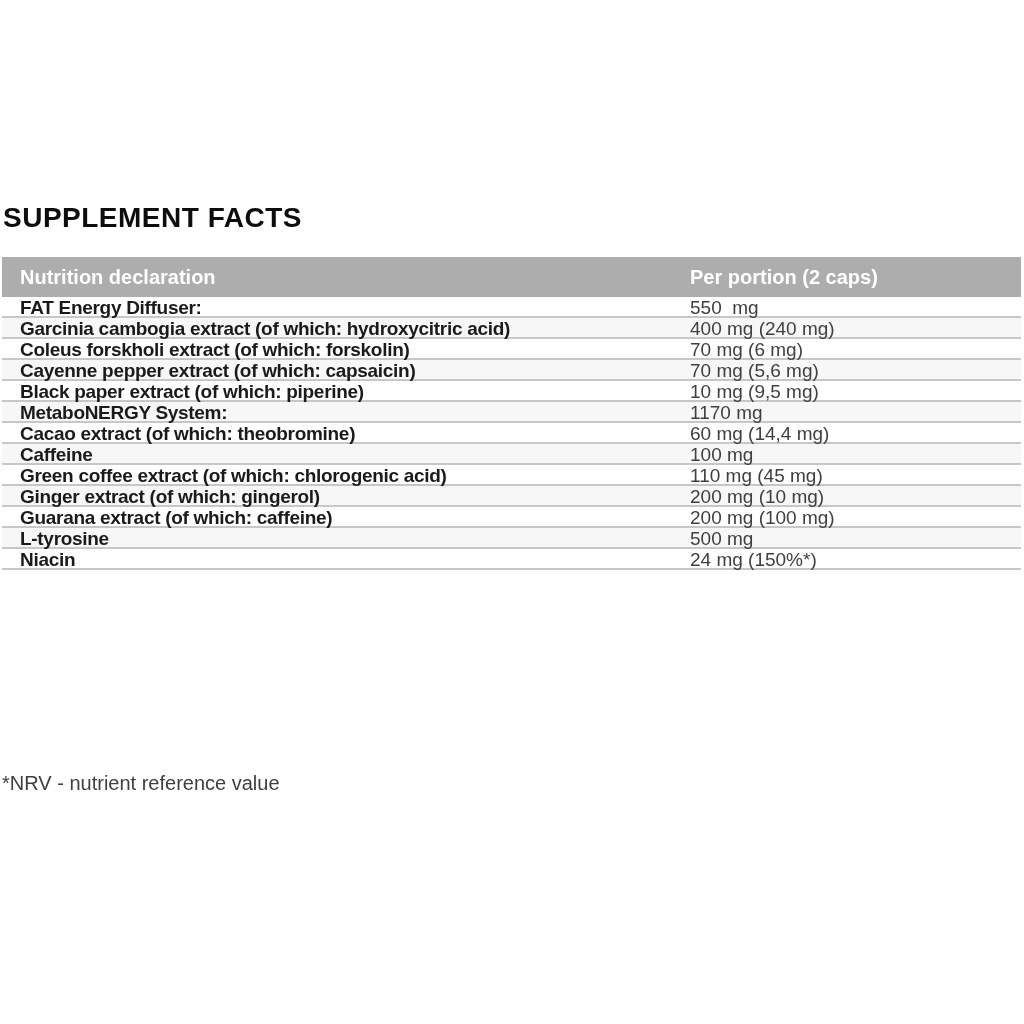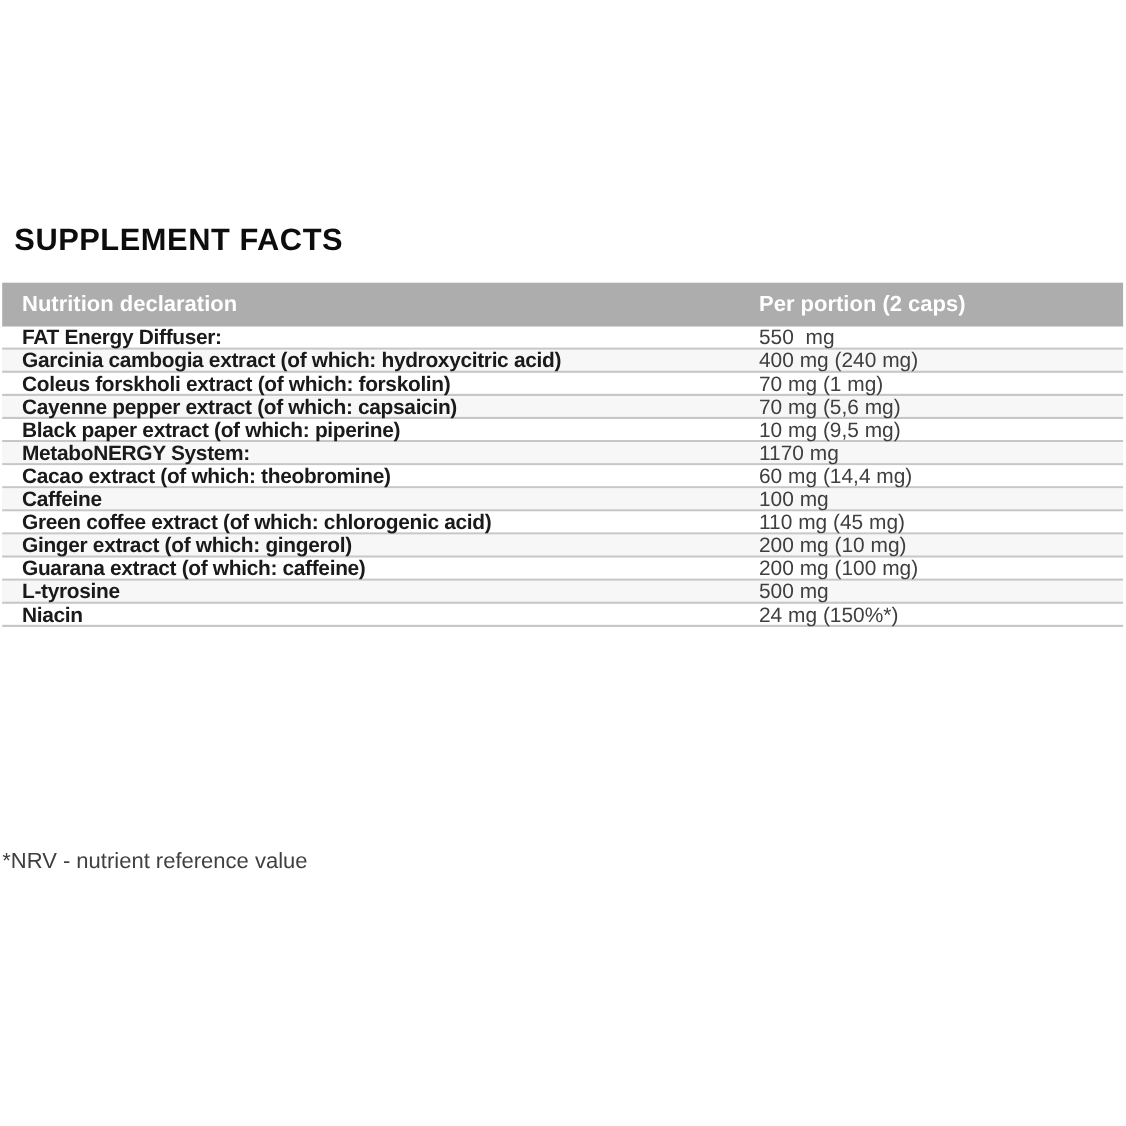--- a/index.html
+++ b/index.html
@@ -16,21 +16,21 @@
     width: 1024px;
     height: 1024px;
     background: #FFFFFF;
     font-family: "Liberation Sans", sans-serif;
     overflow: hidden;
   }
   .page { position: relative; width: 1024px; height: 1024px; }
 
   .page-title {
     position: absolute;
-    left: 13px;
+    left: 3px;
     top: 202px;
     font-size: 28px;
     font-weight: 800;
     letter-spacing: 0.5px;
     color: var(--title-text);
   }
 
   .facts-table {
     position: absolute;
     left: 2px;
@@ -104,21 +104,21 @@
     <div class="cell value">550  mg</div>
   </div>
 
   <div class="trow">
     <div class="cell name">Garcinia cambogia extract (of which: hydroxycitric acid)</div>
     <div class="cell value">400 mg (240 mg)</div>
   </div>
 
   <div class="trow">
     <div class="cell name">Coleus forskholi extract (of which: forskolin)</div>
-    <div class="cell value">70 mg (1 mg)</div>
+    <div class="cell value">70 mg (6 mg)</div>
   </div>
 
   <div class="trow">
     <div class="cell name">Cayenne pepper extract (of which: capsaicin)</div>
     <div class="cell value">70 mg (5,6 mg)</div>
   </div>
 
   <div class="trow">
     <div class="cell name">Black paper extract (of which: piperine)</div>
     <div class="cell value">10 mg (9,5 mg)</div>

